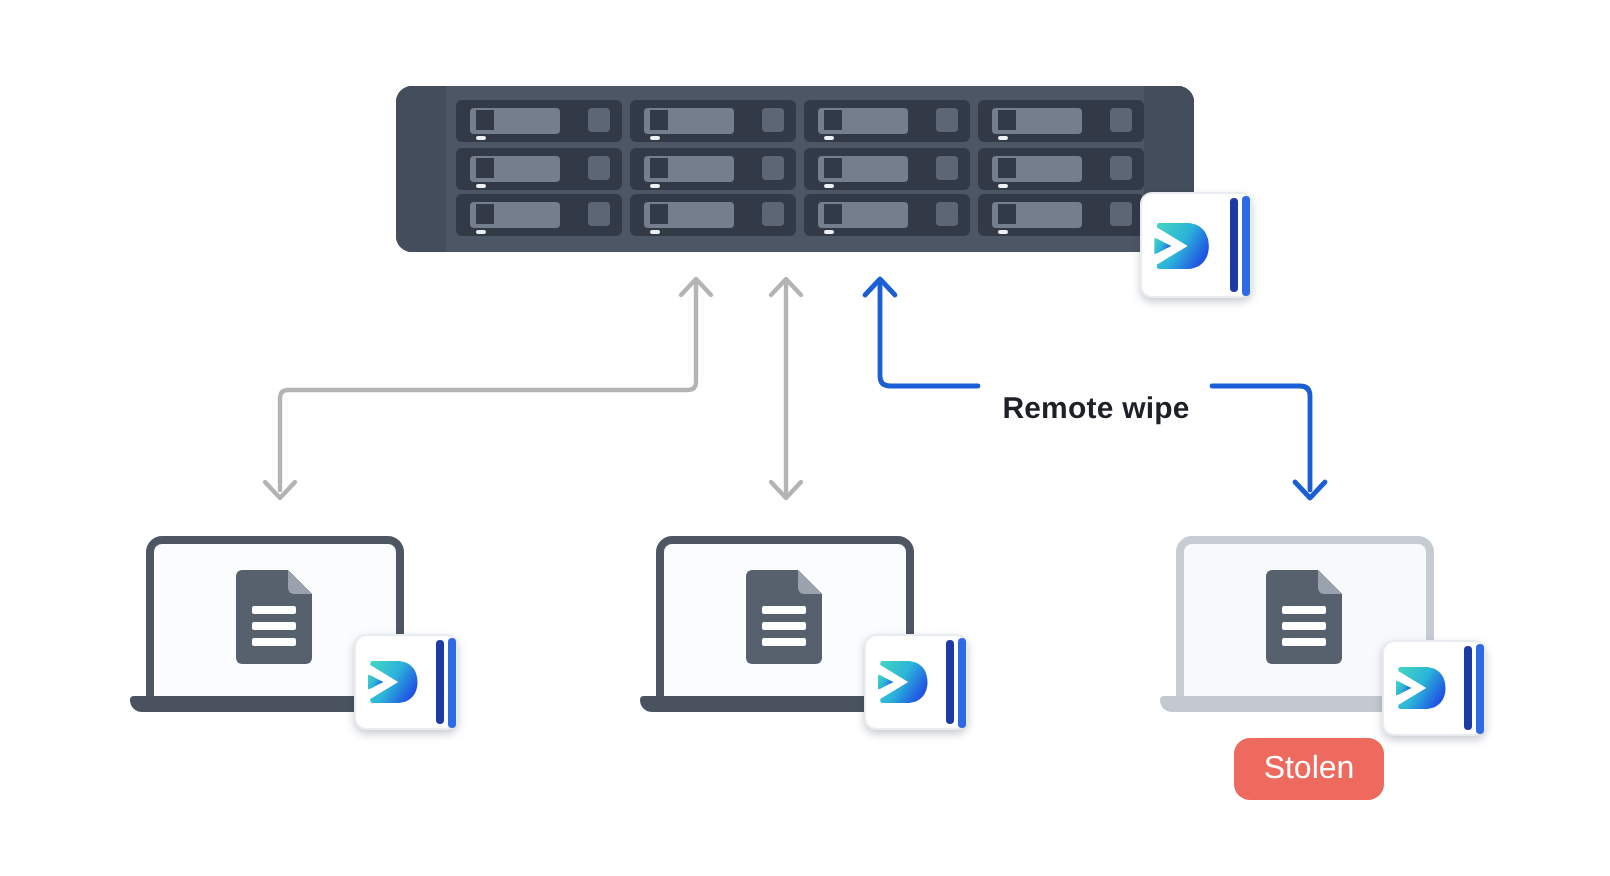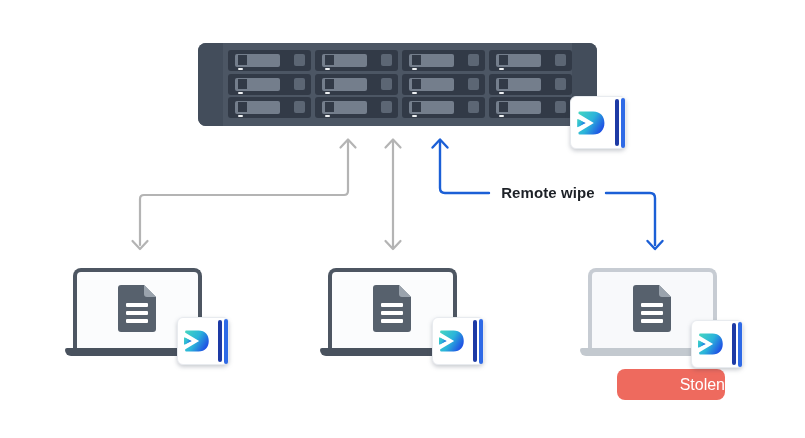--- a/index.html
+++ b/index.html
@@ -29,22 +29,22 @@
   .drive-icon.lg{width:56px;height:53px;}
   .drive-paper{position:absolute;inset:0;background:#ffffff;border:1px solid #e8ebef;border-radius:6px;box-sizing:border-box;}
   .drive-stripe-navy{position:absolute;right:7px;top:3px;bottom:3px;width:4px;background:#1d3aa5;border-radius:2px;}
   .drive-stripe-blue{position:absolute;right:1.5px;top:1.5px;bottom:1.5px;width:4px;background:#2f6ae6;border-radius:2px;}
   .drive-logo{position:absolute;left:5px;top:50%;transform:translateY(-50%);width:30px;height:30px;}
   .drive-icon.lg .drive-logo{width:33px;height:33px;}
   
   .arrows{position:absolute;left:0;top:0;pointer-events:none;}
   .g-line{stroke:#b4b4b4;stroke-width:2.2;fill:none;stroke-linecap:round;stroke-linejoin:round;}
   .b-line{stroke:#1b5fd6;stroke-width:2.4;fill:none;stroke-linecap:round;stroke-linejoin:round;}
-  .remote-wipe{position:absolute;left:490px;top:184px;width:116px;text-align:center;font-size:15px;font-weight:700;color:#1d2127;letter-spacing:.1px;}
-  .stolen-badge{position:absolute;left:617px;top:369px;width:108px;height:31px;background:#ee6a5e;border-radius:8px;color:#ffffff;font-size:16px;font-weight:500;line-height:31px;text-align:right;}
+  .remote-wipe{position:absolute;left:490px;top:196px;width:116px;text-align:center;font-size:15px;font-weight:700;color:#1d2127;letter-spacing:.1px;}
+  .stolen-badge{position:absolute;left:617px;top:369px;width:75px;height:31px;background:#ee6a5e;border-radius:8px;color:#ffffff;font-size:16px;font-weight:500;line-height:31px;text-align:center;}
   .hidden-defs{position:absolute;width:0;height:0;}
 </style>
 </head>
 <body>
 
 <div class="canvas">
 
   <svg class="hidden-defs" aria-hidden="true">
     <defs>
       <linearGradient id="dg" x1="0" y1="0" x2="1" y2="0.55">

